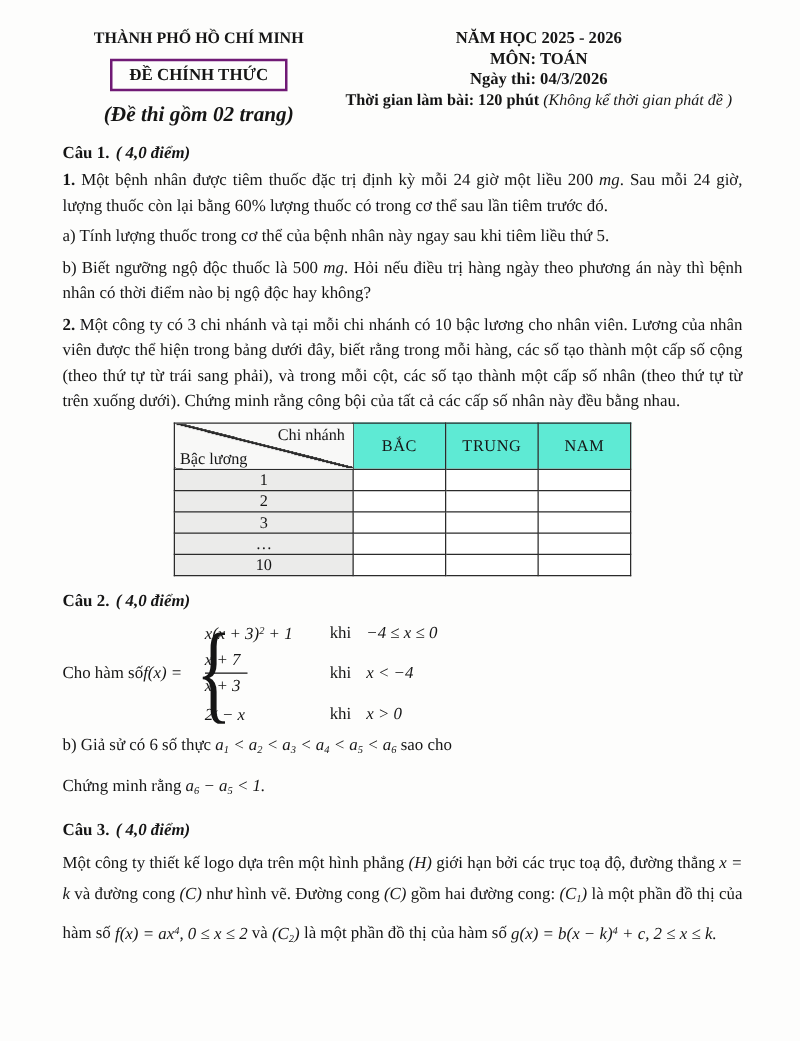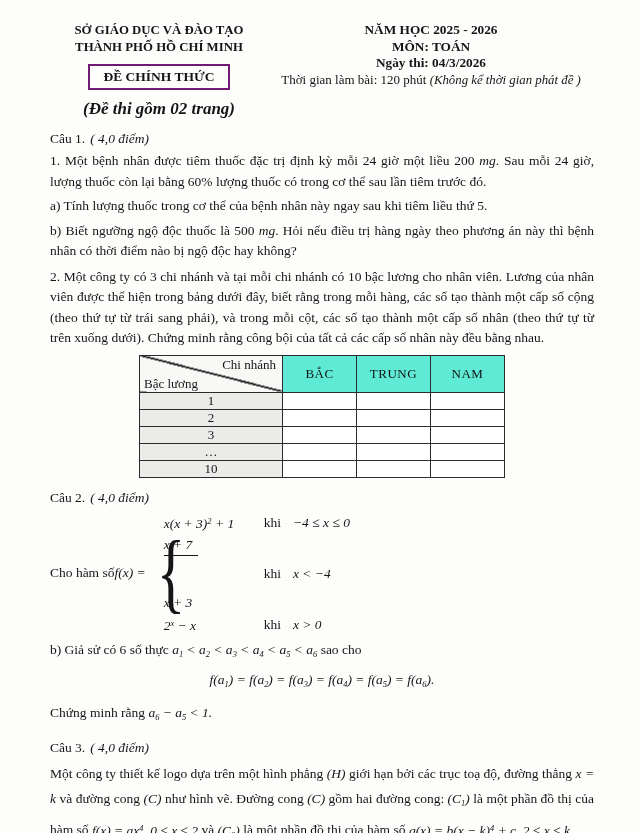--- a/index.html
+++ b/index.html
@@ -1,21 +1,21 @@
 <!DOCTYPE html>
 <html><head>
 <meta charset="utf-8">
 <style>
   html,body{margin:0;padding:0;background:#9a9a9a;}
   .page{
     width:640px;height:833px;margin:0 auto;background:#fdfdfc;color:#151515;
     font-family:"Liberation Serif","DejaVu Serif",serif;font-size:13.5px;
     box-sizing:border-box;padding:22px 46px 0 50px;overflow:hidden;position:relative;
   }
-  .b{font-weight:normal;}
+  .b{font-weight:bold;}
   .i{font-style:italic;}
   .m{font-style:italic;}
   sup{font-size:.62em;vertical-align:.5em;}
   sub{font-size:.62em;vertical-align:-.3em;}
 
   
   .hdr{display:flex;align-items:flex-start;}
   .hdr-left{width:218px;flex-shrink:0;text-align:center;}
   .org{font-weight:bold;font-size:12.8px;line-height:17px;}
   .exam-box{display:inline-block;border:2px solid #701a75;padding:3px 13px;margin-top:8px;font-weight:bold;font-size:13.5px;}
@@ -47,36 +47,35 @@
 
   
   .func{display:flex;align-items:center;margin:5px 0 0;}
   .func-lead .m{margin-left:0;}
   .brace{height:80px;width:16px;display:flex;align-items:center;overflow:visible;margin-left:2px;}
   .brace::before{content:"{";font-size:96px;line-height:80px;transform:scaleX(.62) scaleY(.92);transform-origin:center;font-weight:400;}
   .pw{display:flex;flex-direction:column;justify-content:center;}
   .pw-row{display:flex;align-items:center;line-height:21px;}
   .pw-expr{min-width:100px;display:inline-block;}
   .khi{margin-right:12px;}
-  .frac{display:inline-flex;flex-direction:column;align-items:flex-start;margin:1px 0;gap:37px;}
+  .frac{display:inline-flex;flex-direction:column;align-items:flex-start;margin:1px 0;}
   .frac .num{padding:0 6px 1px 0;border-bottom:1.3px solid #151515;line-height:18px;}
   .frac .den{padding:1px 6px 0 0;line-height:18px;}
 
   .eq{margin:5px 0 0;text-align:center;line-height:20.5px;}
   .concl{margin:8px 0 0;line-height:20.5px;}
   .q3p{margin:5px 0 0;line-height:25px;}
 </style>
 </head>
 <body>
 
 <div class="page">
 
   <header class="hdr">
     <div class="hdr-left">
-      <div class="org">SỞ GIÁO DỤC VÀ ĐÀO TẠO</div>
       <div class="org">THÀNH PHỐ HỒ CHÍ MINH</div>
       <div>
         <span class="exam-box">ĐỀ CHÍNH THỨC</span>
       </div>
       <div class="pages-note">(Đề thi gồm 02 trang)</div>
     </div>
     <div class="hdr-right">
       <div class="ht">NĂM HỌC 2025 - 2026</div>
       <div class="ht">MÔN: TOÁN</div>
       <div class="ht">Ngày thi: 04/3/2026</div>
@@ -162,21 +161,20 @@
         </div>
         <div class="pw-row">
           <span class="pw-expr m">2<sup>x</sup> − x</span>
           <span class="khi">khi</span>
           <span class="m">x &gt; 0</span>
         </div>
       </div>
     </div>
 
     <p class="para"><span>b) Giả sử có 6 số thực  </span><span class="m">a<sub>1</sub> &lt; a<sub>2</sub> &lt; a<sub>3</sub> &lt; a<sub>4</sub> &lt; a<sub>5</sub> &lt; a<sub>6</sub></span><span>  sao cho</span></p>
-    <p class="eq m">f(a<sub>1</sub>) = f(a<sub>2</sub>) = f(a<sub>3</sub>) = f(a<sub>4</sub>) = f(a<sub>5</sub>) = f(a<sub>6</sub>).</p>
     <p class="concl"><span>Chứng minh rằng  </span><span class="m">a<sub>6</sub> − a<sub>5</sub> &lt; 1.</span></p>
   </section>
 
   <section>
     <p class="qhead"><span class="b">Câu 3.</span><span class="b i pts">( 4,0 điểm)</span></p>
     <p class="para q3p"><span>Một công ty thiết kế logo dựa trên một hình phẳng </span><span class="m">(H)</span><span> giới hạn bởi các trục toạ độ, đường thẳng </span><span class="m">x = k</span><span> và đường cong </span><span class="m">(C)</span><span> như hình vẽ. Đường cong </span><span class="m">(C)</span><span> gồm hai đường cong: </span><span class="m">(C<sub>1</sub>)</span><span> là một phần đồ thị của hàm số </span><span class="m">f(x) = ax<sup>4</sup>, 0 ≤ x ≤ 2</span><span> và </span><span class="m">(C<sub>2</sub>)</span><span> là một phần đồ thị của hàm số </span><span class="m">g(x) = b(x − k)<sup>4</sup> + c, 2 ≤ x ≤ k.</span></p>
   </section>
 
 </div>
 

